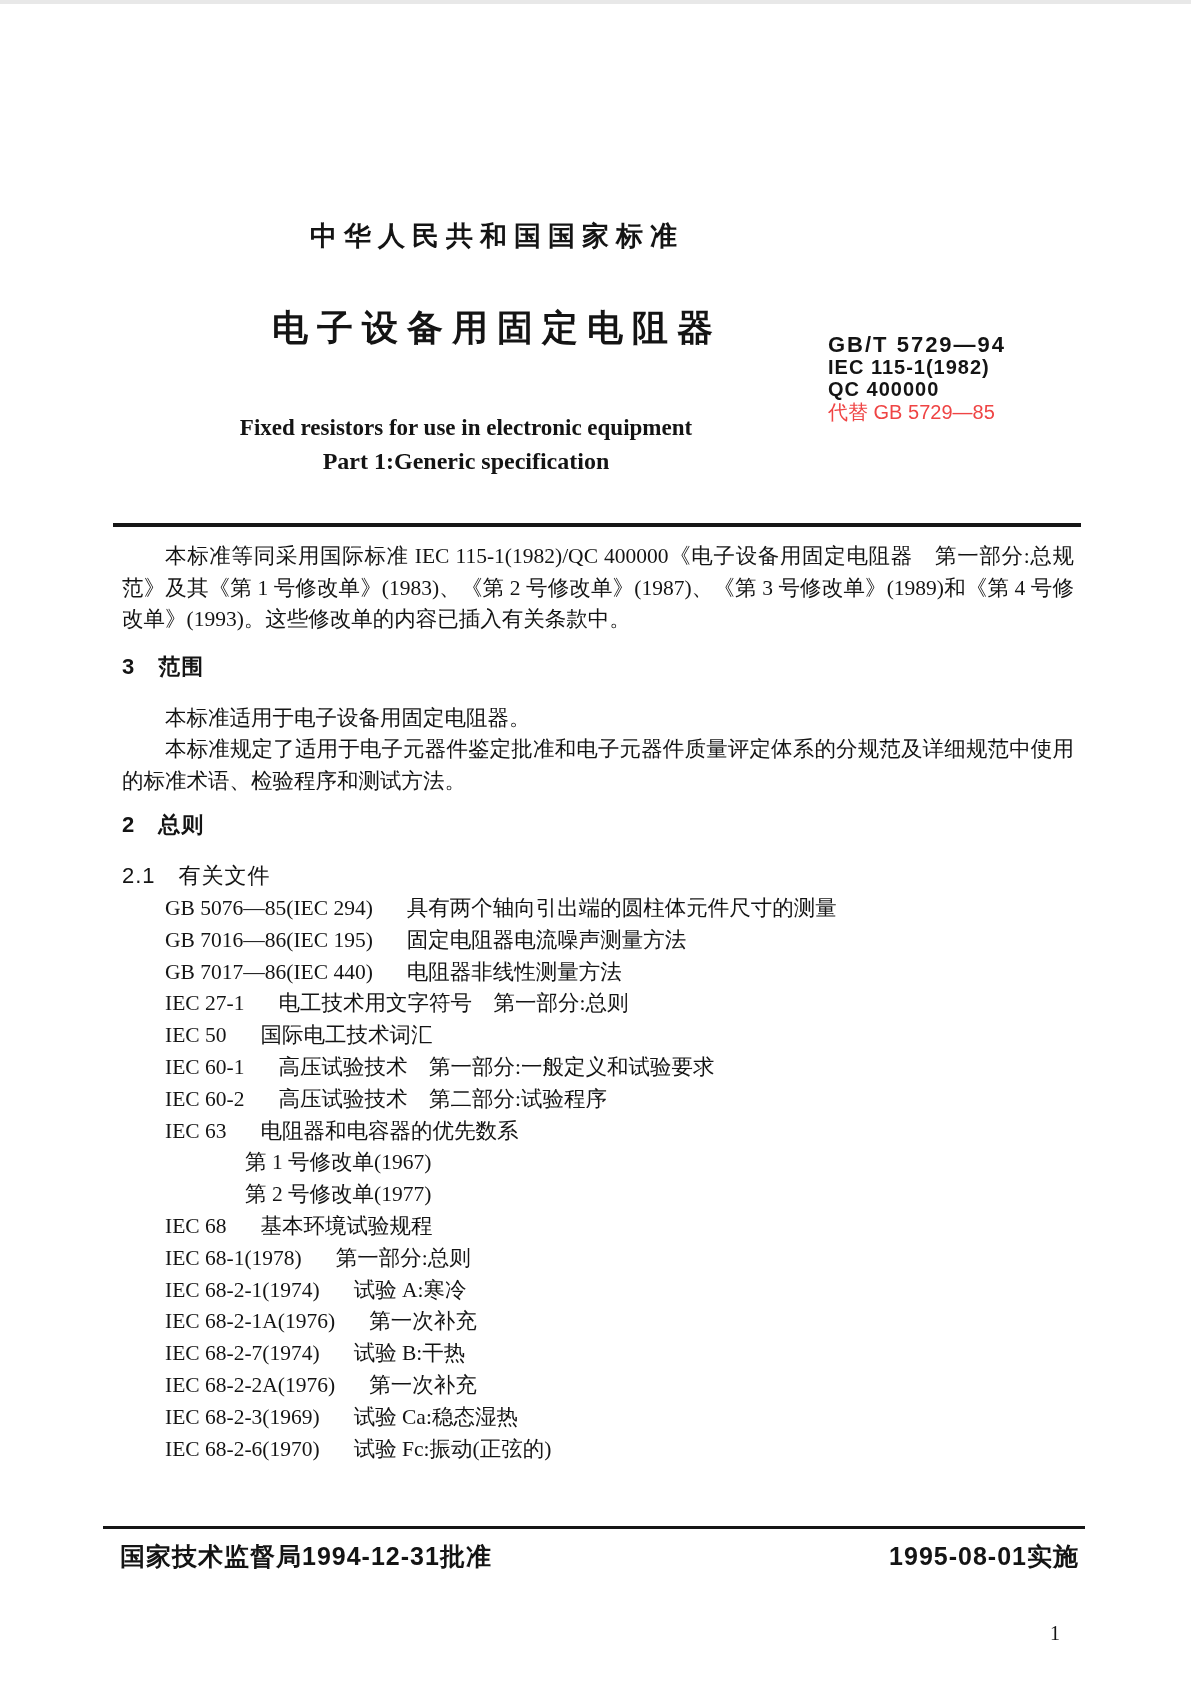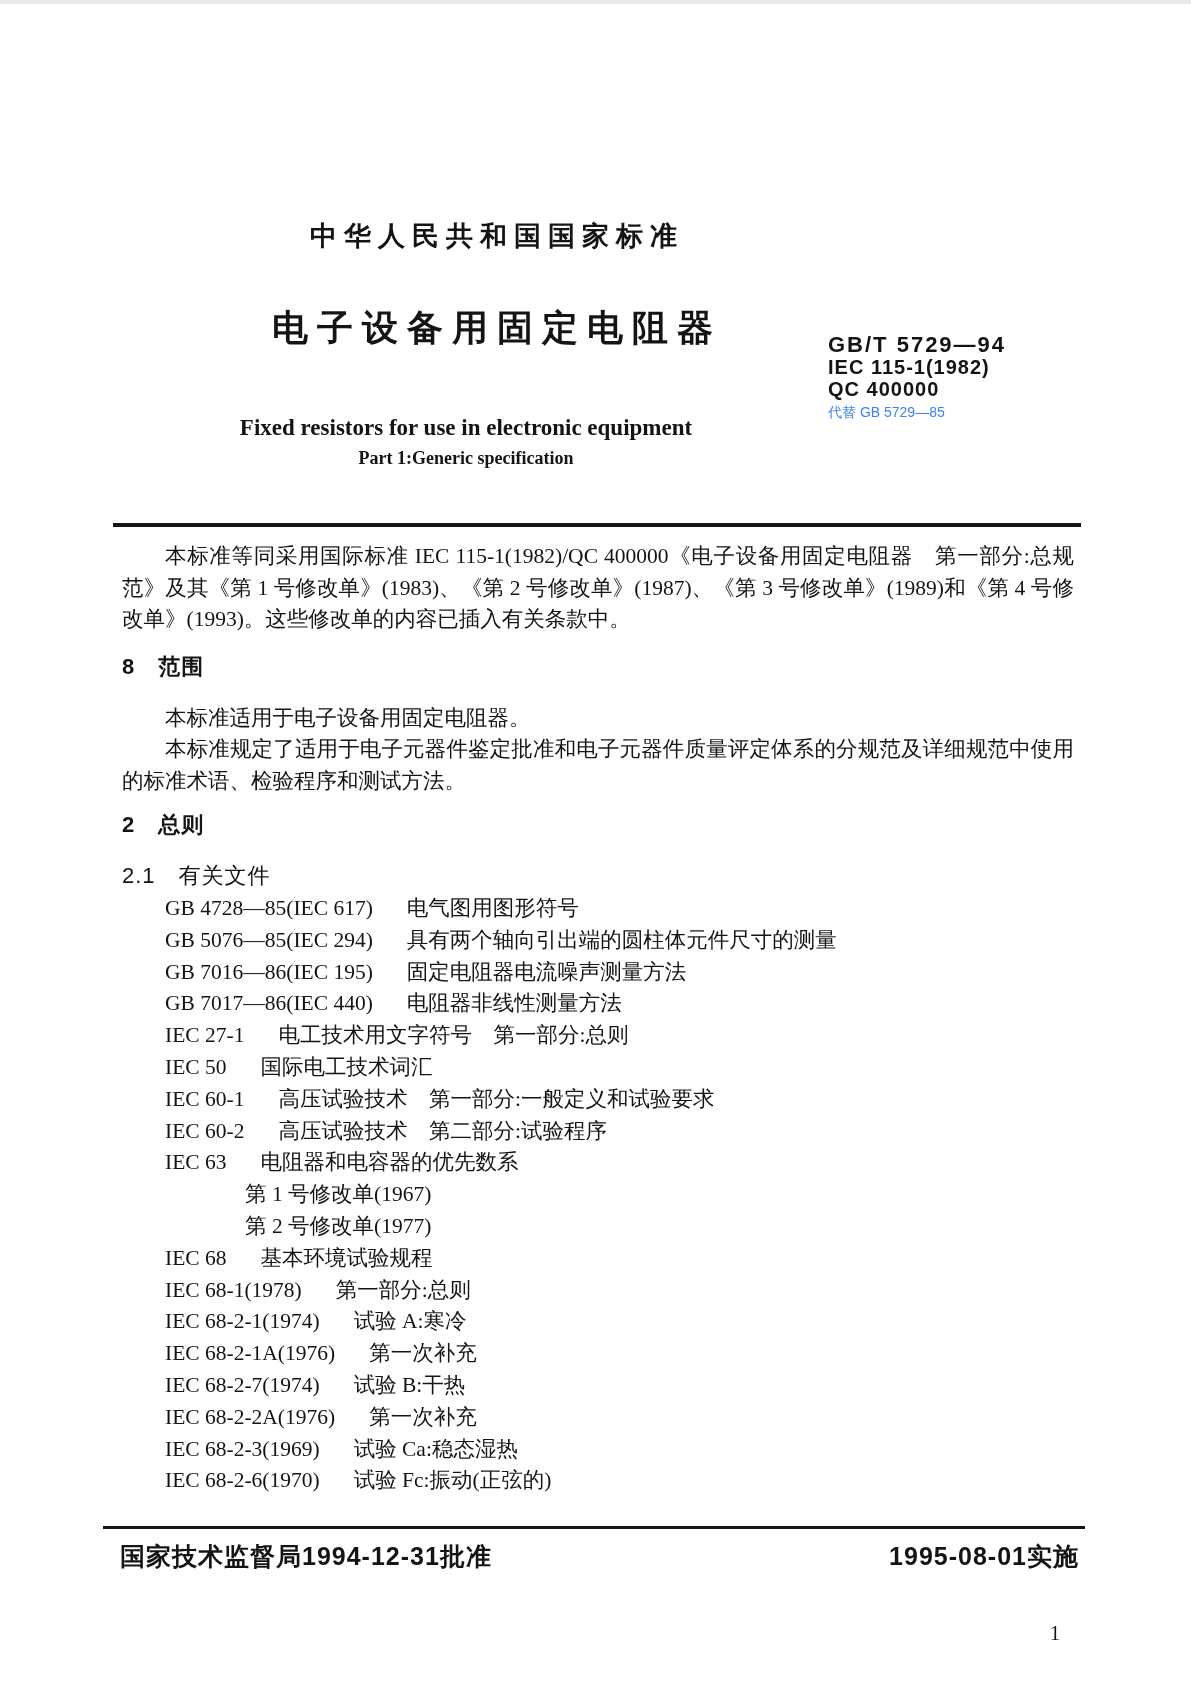--- a/index.html
+++ b/index.html
@@ -45,36 +45,36 @@
   .codes {
     position: absolute;
     top: 330px; left: 828px; width: 280px;
     font-family: "Liberation Sans", sans-serif;
     line-height: 22px;
     white-space: nowrap;
   }
   .codes .c1 { font-weight: bold; font-size: 22px; letter-spacing: 2px; }
   .codes .c2 { font-weight: bold; font-size: 20px; letter-spacing: 1px; }
   .codes .c3 { font-weight: bold; font-size: 20px; letter-spacing: 1px; }
-  .codes .c4 { font-weight: normal; font-size: 14px; color: #3b82f6; margin-top: 1px; }
+  .codes .c4 { font-weight: normal; font-size: 20px; color: #ef4444; margin-top: 1px; }
   .title-en1 {
     position: absolute;
     top: 411px; left: 106px; width: 720px;
     text-align: center;
     font-family: "Liberation Serif", serif;
     font-weight: bold;
     font-size: 23px;
   }
   .title-en2 {
     position: absolute;
     top: 444px; left: 106px; width: 720px;
     text-align: center;
     font-family: "Liberation Serif", serif;
     font-weight: bold;
-    font-size: 18px;
+    font-size: 24px;
   }
   
   .rule-top {
     position: absolute;
     top: 519px; left: 113px; width: 968px; height: 4px;
     background: #161616;
   }
   .rule-bottom {
     position: absolute;
     top: 1522px; left: 103px; width: 982px; height: 3px;
@@ -170,31 +170,28 @@
     <div class="c4">代替 GB 5729—85</div>
   </div>
 
   <div class="title-en1">Fixed resistors for use in electronic equipment</div>
   <div class="title-en2">Part 1:Generic specification</div>
 
   <div class="rule-top"></div>
 
   <div class="intro">本标准等同采用国际标准 IEC 115-1(1982)/QC 400000《电子设备用固定电阻器　第一部分:总规范》及其《第 1 号修改单》(1983)、《第 2 号修改单》(1987)、《第 3 号修改单》(1989)和《第 4 号修改单》(1993)。这些修改单的内容已插入有关条款中。</div>
 
-  <div class="sec-heading h-sec1">8　范围</div>
+  <div class="sec-heading h-sec1">3　范围</div>
   <div class="para p-scope1">本标准适用于电子设备用固定电阻器。</div>
   <div class="para p-scope2">本标准规定了适用于电子元器件鉴定批准和电子元器件质量评定体系的分规范及详细规范中使用的标准术语、检验程序和测试方法。</div>
 
   <div class="sec-heading h-sec2">2　总则</div>
   <div class="h-sec21">2.1　有关文件</div>
 
   <div class="refs" id="refs">
-  <div class="ref-row">
-    <span class="ref-code">GB 4728—85(IEC 617)</span><span class="ref-title">电气图用图形符号</span>
-  </div>
 
   <div class="ref-row">
     <span class="ref-code">GB 5076—85(IEC 294)</span><span class="ref-title">具有两个轴向引出端的圆柱体元件尺寸的测量</span>
   </div>
 
   <div class="ref-row">
     <span class="ref-code">GB 7016—86(IEC 195)</span><span class="ref-title">固定电阻器电流噪声测量方法</span>
   </div>
 
   <div class="ref-row">

